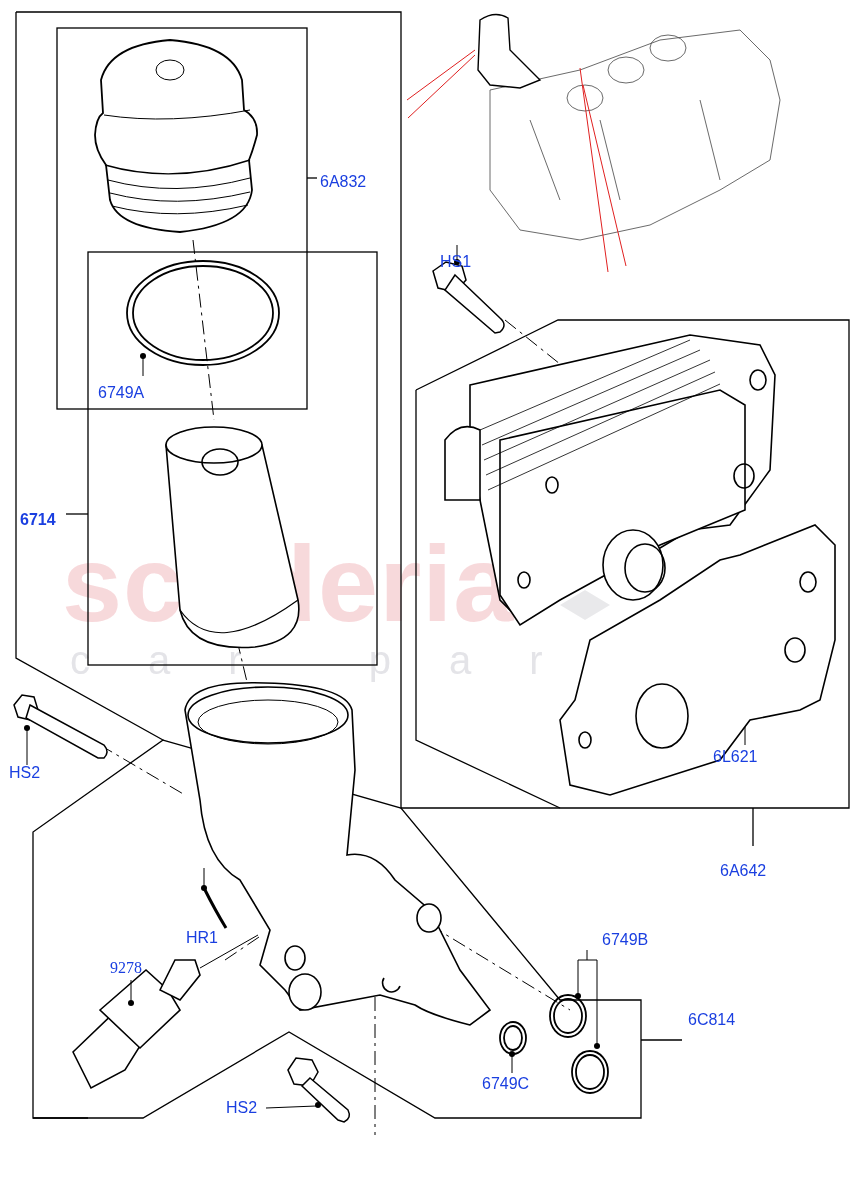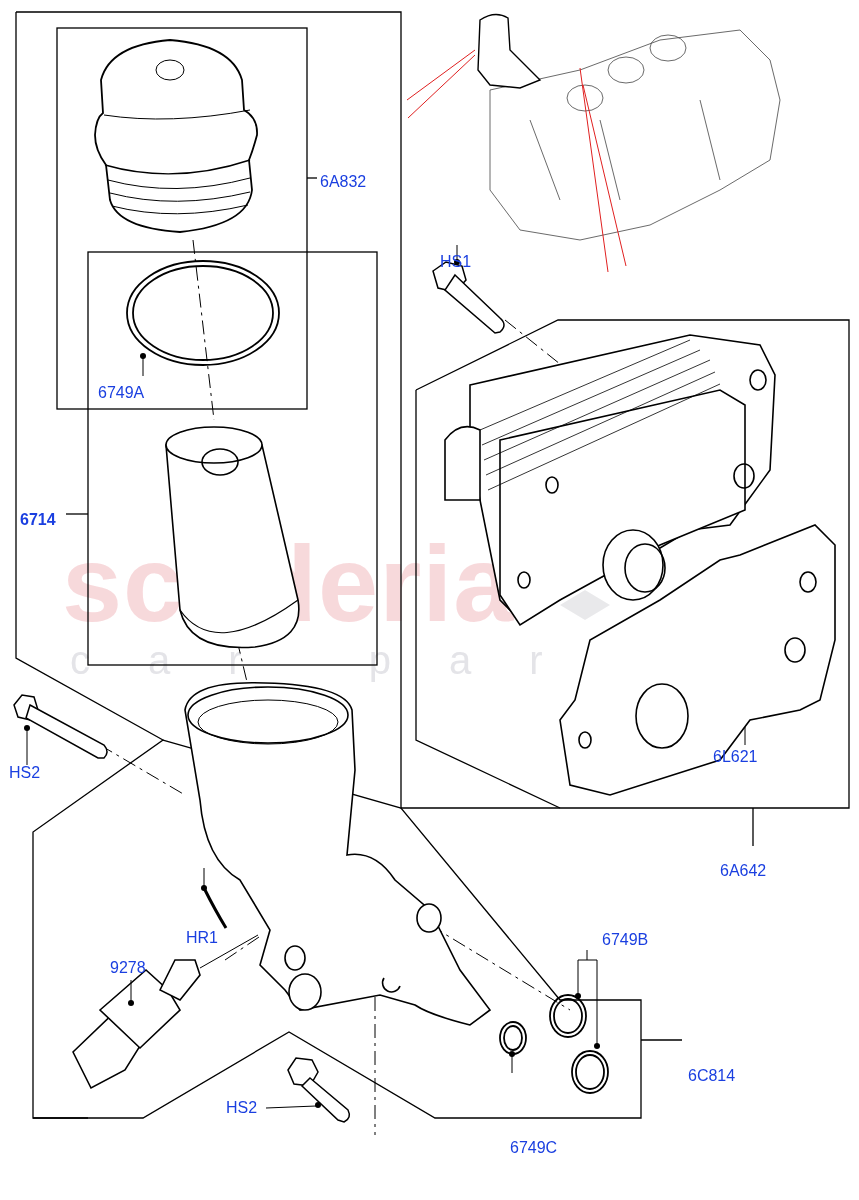--- a/index.html
+++ b/index.html
@@ -191,19 +191,19 @@
   </svg>
 
   <div class="label" style="left:320px;top:174px;">6A832</div>
   <div class="label" style="left:98px;top:385px;">6749A</div>
   <div class="label" style="left:20px;top:512px;font-weight:bold;">6714</div>
   <div class="label" style="left:440px;top:226px;margin-top:28px;">HS1</div>
   <div class="label" style="left:713px;top:749px;">6L621</div>
   <div class="label" style="left:720px;top:854px;margin-top:9px;">6A642</div>
   <div class="label" style="left:9px;top:765px;">HS2</div>
   <div class="label" style="left:186px;top:930px;">HR1</div>
-  <div class="label" style="left:110px;top:960px;">9278</div>
+  <div class="label" style="left:110px;top:960px;font-family:Liberation Serif, serif;">9278</div>
   <div class="label" style="left:556px;top:932px;margin-left:46px;">6749B</div>
-  <div class="label" style="left:688px;top:1068px;">6C814</div>
-  <div class="label" style="left:482px;top:1140px;margin-left:28px;">6749C</div>
+  <div class="label" style="left:688px;top:1012px;">6C814</div>
+  <div class="label" style="left:482px;top:1076px;">6749C</div>
   <div class="label" style="left:226px;top:1100px;">HS2</div>
 
 </div>
 
 </body></html>

